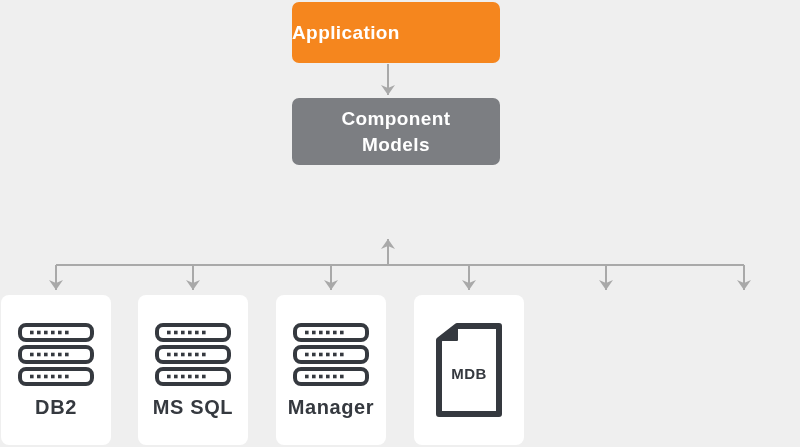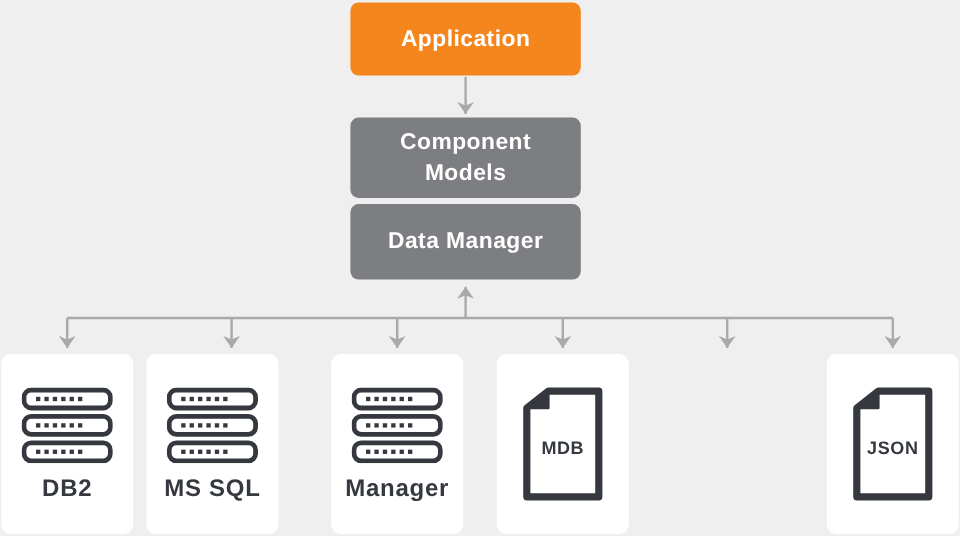--- a/index.html
+++ b/index.html
@@ -30,25 +30,24 @@
   .connectors path {
     stroke: var(--connector);
     stroke-width: 2;
     fill: none;
   }
   .connectors marker polygon { fill: var(--connector); }
 
   .node {
     position: absolute;
     left: 292px;
-    width: 192px;
+    width: 208px;
     border-radius: 7px;
     display: flex;
     align-items: center;
-    justify-content: center;
     text-align: center;
     color: var(--box-text);
     font-size: 19px;
     font-weight: 700;
     letter-spacing: 0.4px;
     line-height: 1.32;
   }
   .node.app { top: 2px;   height: 61px; background: var(--application-box); }
   .node.cm  { top: 98px;  height: 67px; background: var(--gray-box); padding: 0 19px; }
   .node.dm  { top: 170px; height: 63px; background: var(--gray-box); }
@@ -130,23 +129,20 @@
     <path d="M606,265 V290" marker-end="url(#arrow)"></path>
     <path d="M744,265 V290" marker-end="url(#arrow)"></path>
   </svg>
 
   <div class="node app">
     <span>Application</span>
   </div>
   <div class="node cm">
     <span>Component Models</span>
   </div>
-  <div class="node dm">
-    <span>Data Manager</span>
-  </div>
 
   <div class="card" style="left:1px">
     <svg class="db-icon" width="76" height="63" viewBox="0 0 76 63">
       <g>
           <rect class="bar" x="2" y="2" width="72" height="15" rx="6"></rect>
          <rect class="dot" x="12" y="7.7" width="3.6" height="3.6"></rect>
           <rect class="dot" x="19" y="7.7" width="3.6" height="3.6"></rect>
           <rect class="dot" x="26" y="7.7" width="3.6" height="3.6"></rect>
           <rect class="dot" x="33" y="7.7" width="3.6" height="3.6"></rect>
           <rect class="dot" x="40" y="7.7" width="3.6" height="3.6"></rect>
@@ -167,21 +163,21 @@
           <rect class="dot" x="19" y="51.7" width="3.6" height="3.6"></rect>
           <rect class="dot" x="26" y="51.7" width="3.6" height="3.6"></rect>
           <rect class="dot" x="33" y="51.7" width="3.6" height="3.6"></rect>
           <rect class="dot" x="40" y="51.7" width="3.6" height="3.6"></rect>
           <rect class="dot" x="47" y="51.7" width="3.6" height="3.6"></rect>
         </g>
     </svg>
     <div class="card-label">DB2</div>
   </div>
 
-  <div class="card" style="left:122px">
+  <div class="card" style="left:138px">
     <svg class="db-icon" width="76" height="63" viewBox="0 0 76 63">
       <g>
           <rect class="bar" x="2" y="2" width="72" height="15" rx="6"></rect>
          <rect class="dot" x="12" y="7.7" width="3.6" height="3.6"></rect>
           <rect class="dot" x="19" y="7.7" width="3.6" height="3.6"></rect>
           <rect class="dot" x="26" y="7.7" width="3.6" height="3.6"></rect>
           <rect class="dot" x="33" y="7.7" width="3.6" height="3.6"></rect>
           <rect class="dot" x="40" y="7.7" width="3.6" height="3.6"></rect>
           <rect class="dot" x="47" y="7.7" width="3.6" height="3.6"></rect>
         </g>
@@ -244,23 +240,14 @@
     <div class="icon-wrap">
       <svg class="doc-icon" width="68" height="96" viewBox="0 0 68 96">
         <path class="page" d="M22,4 H64 V92 H4 V18 Z"></path>
         <path class="fold" d="M22,6 V18 H8 Z"></path>
       </svg>
       <div class="doc-label">MDB</div>
     </div>
   </div>
 
 
-  <div class="card doc" style="left:689px">
-    <div class="icon-wrap">
-      <svg class="doc-icon" width="68" height="96" viewBox="0 0 68 96">
-        <path class="page" d="M22,4 H64 V92 H4 V18 Z"></path>
-        <path class="fold" d="M22,6 V18 H8 Z"></path>
-      </svg>
-      <div class="doc-label">JSON</div>
-    </div>
-  </div>
 
 </div>
 
 </body></html>

